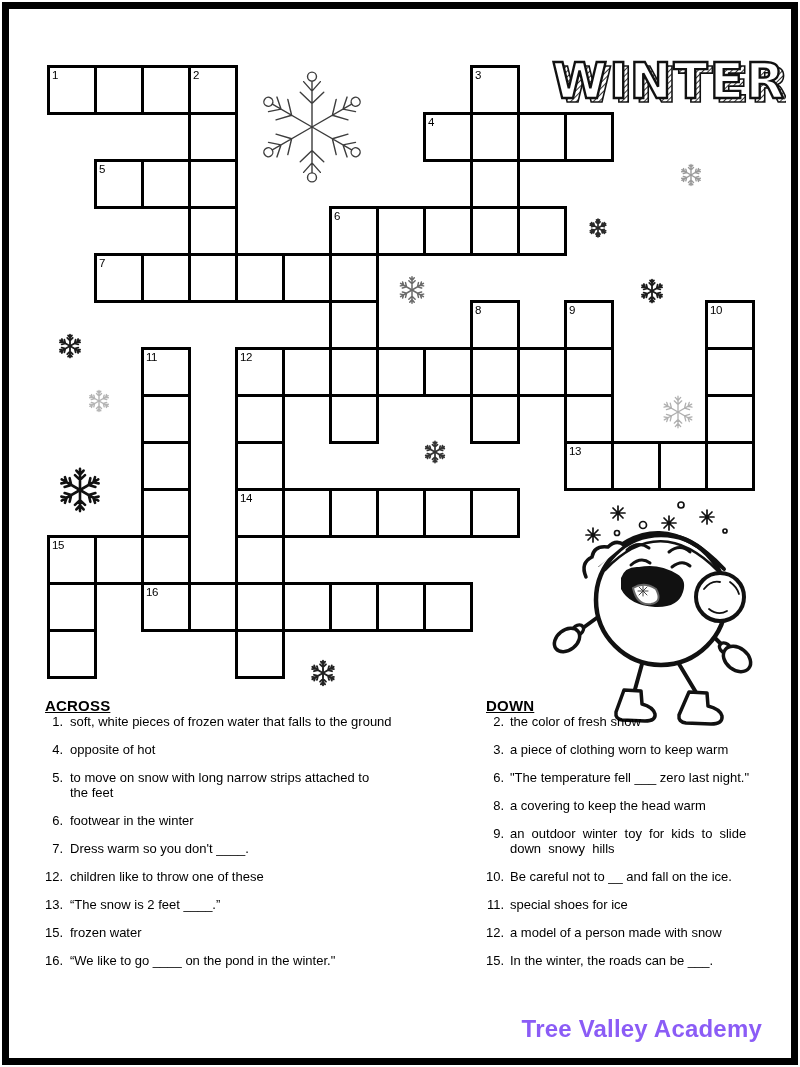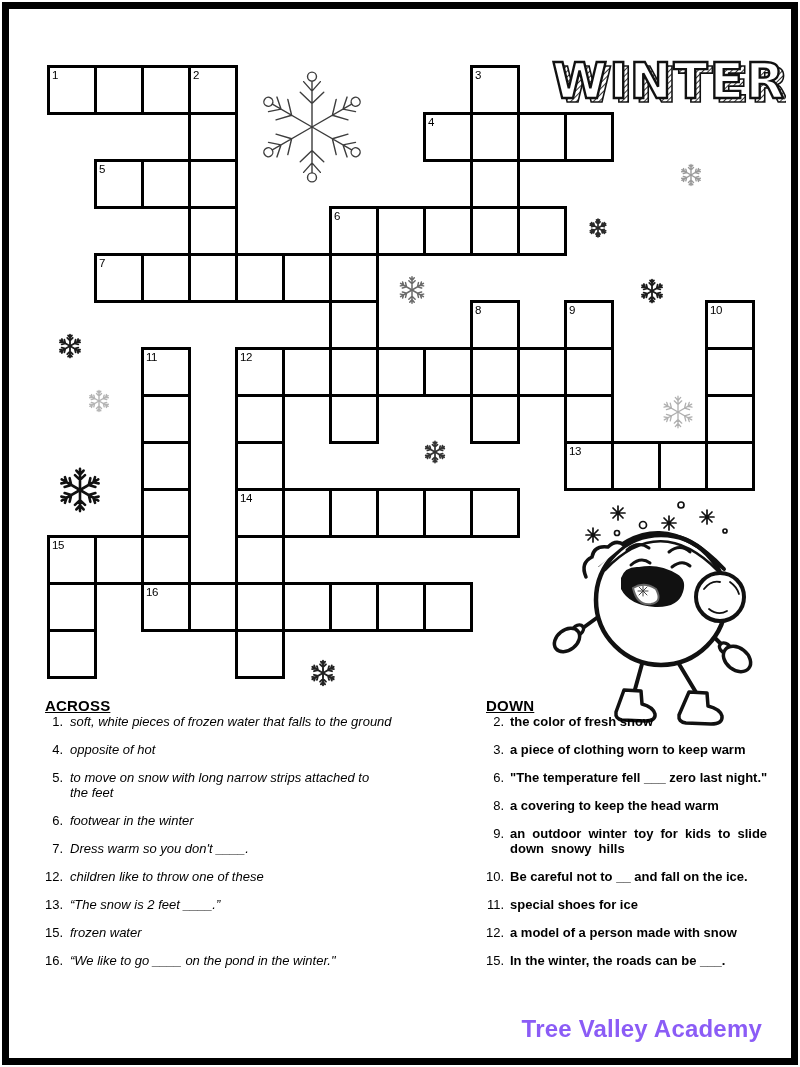--- a/index.html
+++ b/index.html
@@ -26,22 +26,22 @@
   .clues.across { left:45px; top:697px; }
   .clues.down  { left:486px; top:697px; width:300px; }
   .clue-head {
     margin:0 0 0 0; font-size:15px; font-weight:bold;
     text-decoration:underline; letter-spacing:0.2px;
   }
   .clue { display:flex; margin-bottom:13px; font-size:13px; line-height:15px; }
   .clue .num { flex:0 0 18px; width:18px; text-align:right; margin-right:7px; }
   .clues.down .clue .num { margin-right:6px; }
   .clue .txt { white-space:pre-line; }
-  .clues.across .clue .txt { max-width:340px;font-style:italic; }
-  .clues.down .clue .txt { max-width:258px;font-weight:bold; }
+  .clues.across .clue .txt { max-width:340px; }
+  .clues.down .clue .txt { max-width:258px; }
   .clue.justify .txt { word-spacing:3.5px; }
   .brand {
     position:absolute; right:38px; top:1015px; z-index:6;
     font-size:24px; font-weight:bold; letter-spacing:0.2px;
   }
 </style>
 </head>
 <body>
 
 <div class="page">

